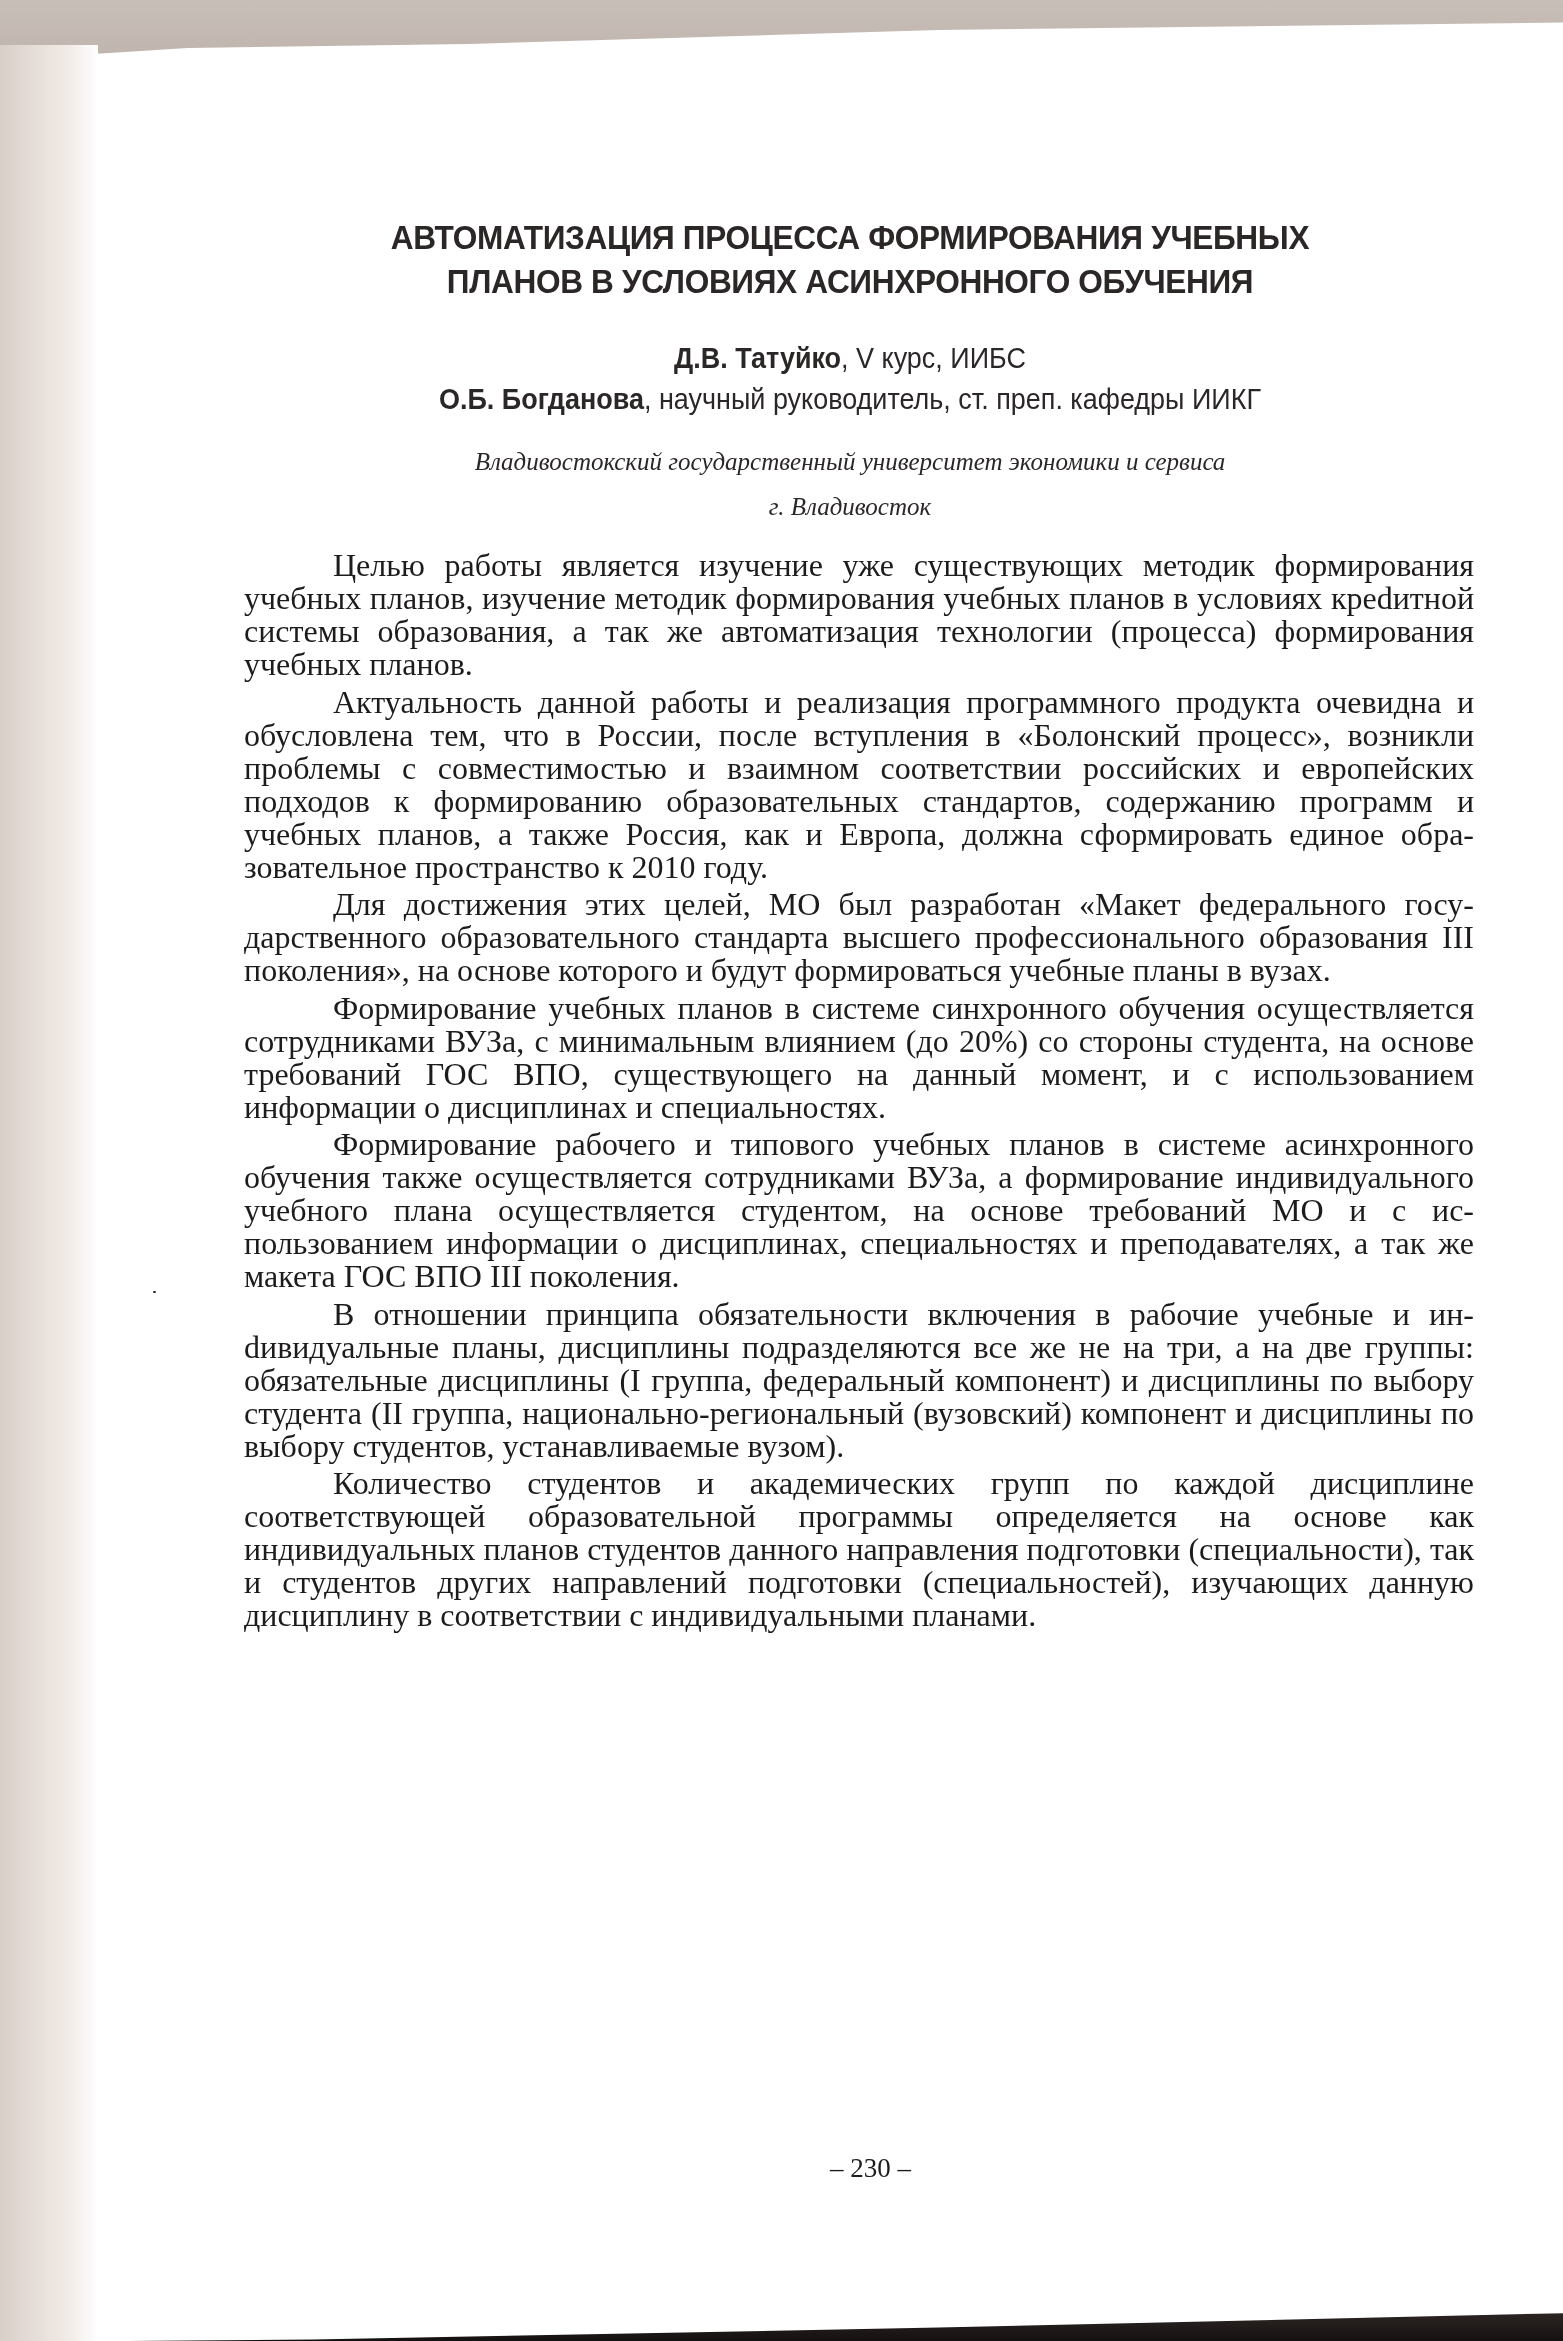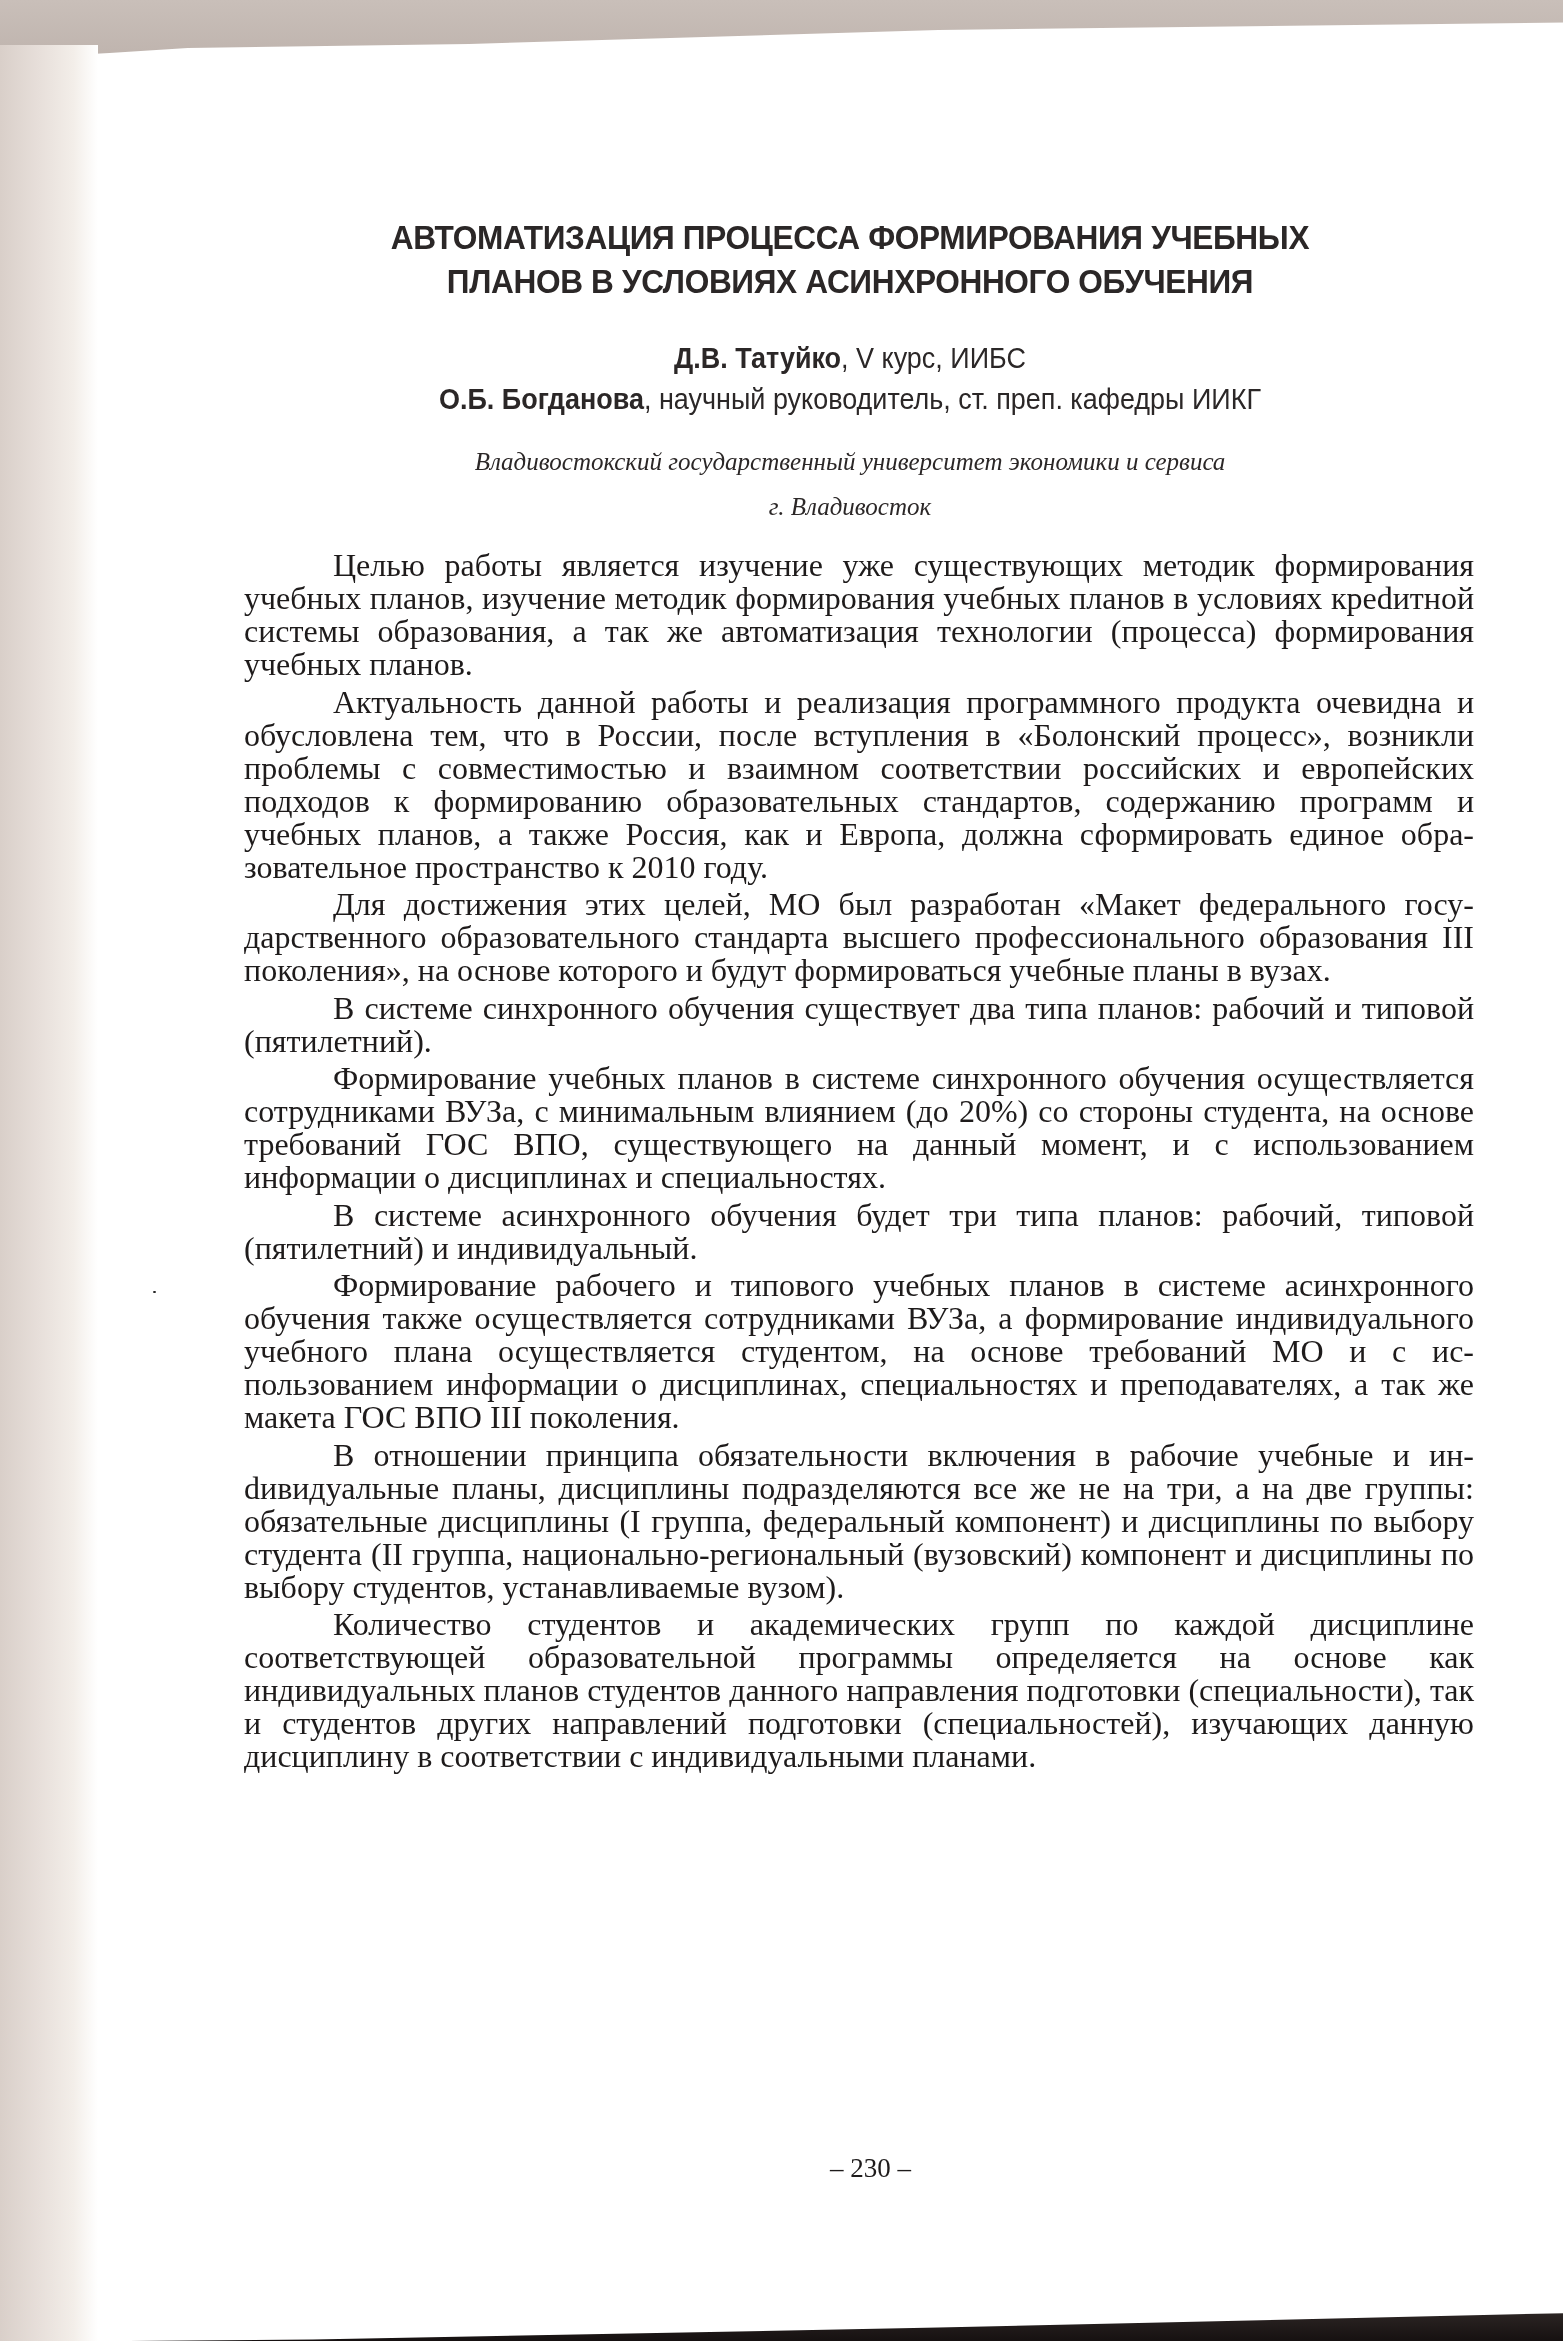--- a/index.html
+++ b/index.html
@@ -140,23 +140,21 @@
     <b>О.Б. Богданова</b><span>, научный руководитель, ст. преп. кафедры ИИКГ</span>
   </div>
 
   <div class="affil affil-1">Владивостокский государственный университет экономики и сервиса</div>
   <div class="affil affil-2">г. Владивосток</div>
 
   <div class="body-text">
     <p>Целью работы является изучение уже существующих методик формирования учебных планов, изучение методик формирования учебных планов в условиях кре­dитной системы образования, а так же автоматизация технологии (процесса) форми­рования учебных планов.</p>
     <p>Актуальность данной работы и реализация программного продукта очевидна и обусловлена тем, что в России, после вступления в «Болонский процесс», возник­ли проблемы с совместимостью и взаимном соответствии российских и европейских подходов к формированию образовательных стандартов, содержанию программ и учебных планов, а также Россия, как и Европа, должна сформировать единое обра­зовательное пространство к 2010 году.</p>
     <p>Для достижения этих целей, МО был разработан «Макет федерального госу­дарственного образовательного стандарта высшего профессионального образования III поколения», на основе которого и будут формироваться учебные планы в вузах.</p>
-    <p>В системе синхронного обучения существует два типа планов: рабочий и ти­повой (пятилетний).</p>
     <p>Формирование учебных планов в системе синхронного обучения осуществля­ется сотрудниками ВУЗа, с минимальным влиянием (до 20%) со стороны студента, на основе требований ГОС ВПО, существующего на данный момент, и с использо­ванием информации о дисциплинах и специальностях.</p>
-    <p>В системе асинхронного обучения будет три типа планов: рабочий, типовой (пятилетний) и индивидуальный.</p>
     <p>Формирование рабочего и типового учебных планов в системе асинхронного обучения также осуществляется сотрудниками ВУЗа, а формирование индивидуаль­ного учебного плана осуществляется студентом, на основе требований МО и с ис­пользованием информации о дисциплинах, специальностях и преподавателях, а так же макета ГОС ВПО III поколения.</p>
     <p>В отношении принципа обязательности включения в рабочие учебные и ин­dивидуальные планы, дисциплины подразделяются все же не на три, а на две груп­пы: обязательные дисциплины (I группа, федеральный компонент) и дисциплины по выбору студента (II группа, национально-региональный (вузовский) компонент и дисциплины по выбору студентов, устанавливаемые вузом).</p>
     <p>Количество студентов и академических групп по каждой дисциплине соответствующей образовательной программы определяется на основе как индивидуальных планов студентов данного направления подготовки (специальности), так и студентов других направлений подготовки (специальностей), изучающих данную дисциплину в соответствии с индивидуальными планами.</p>
   </div>
 
   <div class="page-number">
     <span>– 230 –</span>
   </div>
 
   <div class="speck" style="left:153px; top:1291px;"></div>

